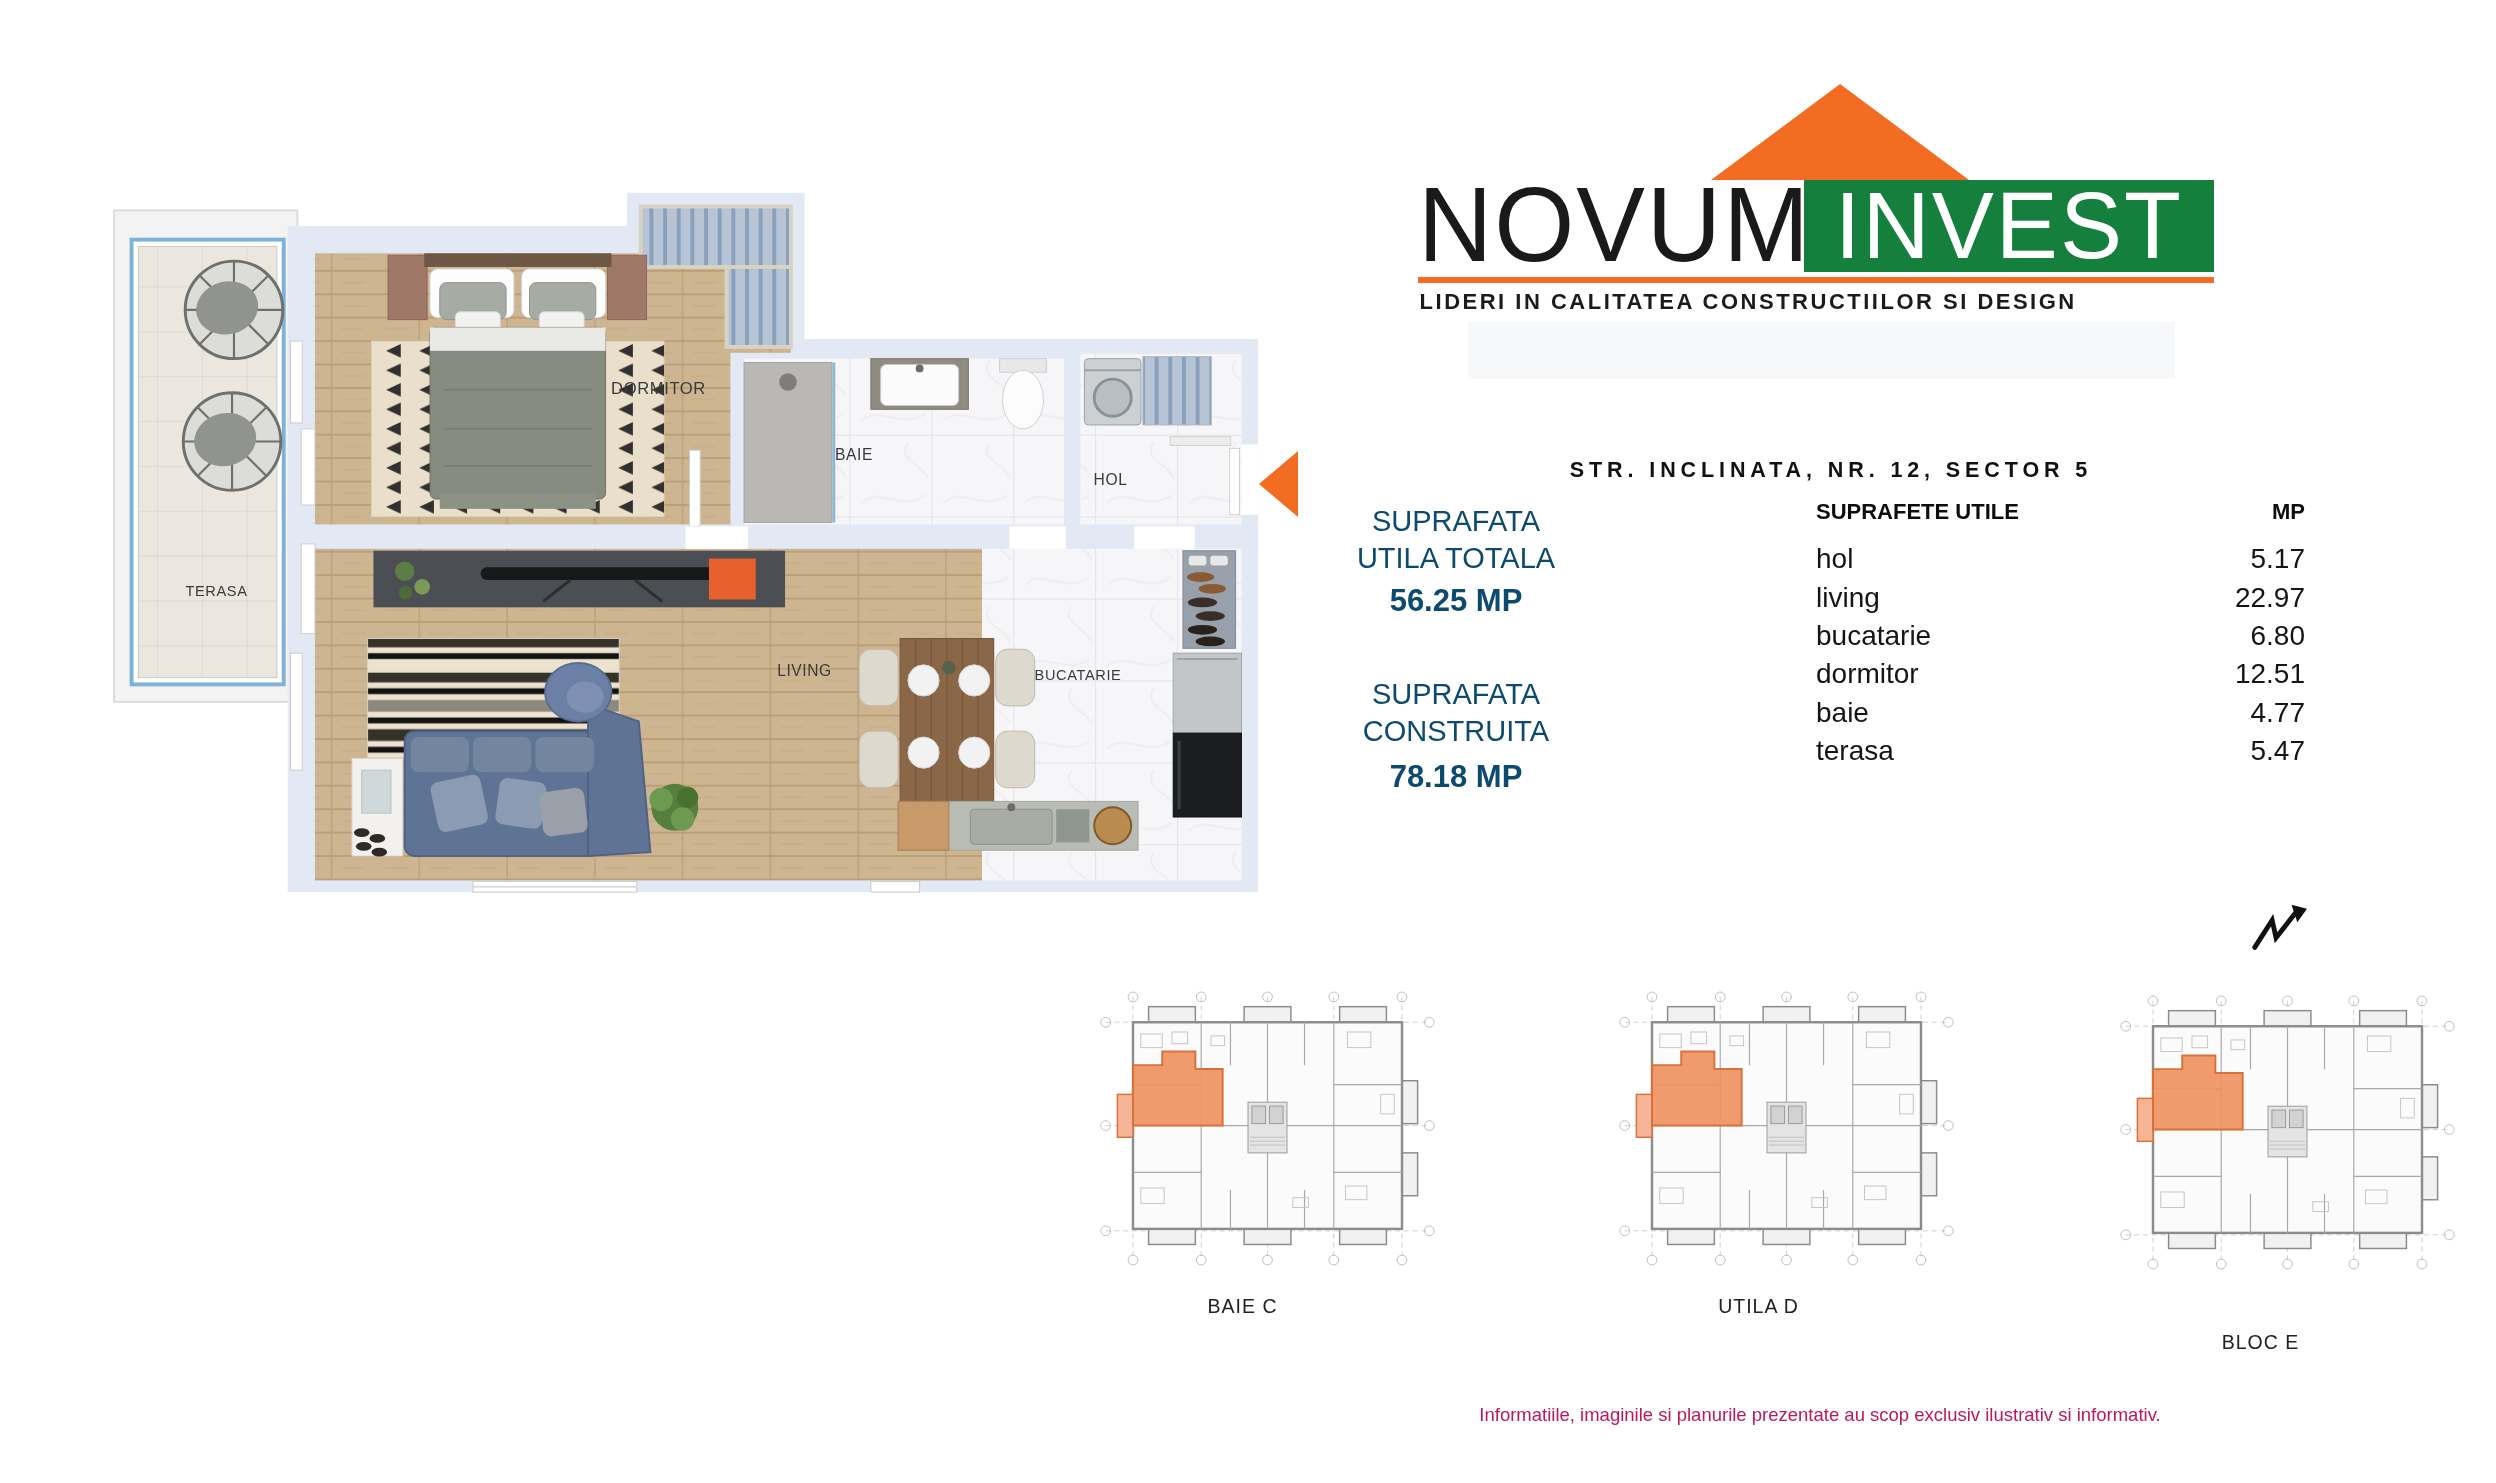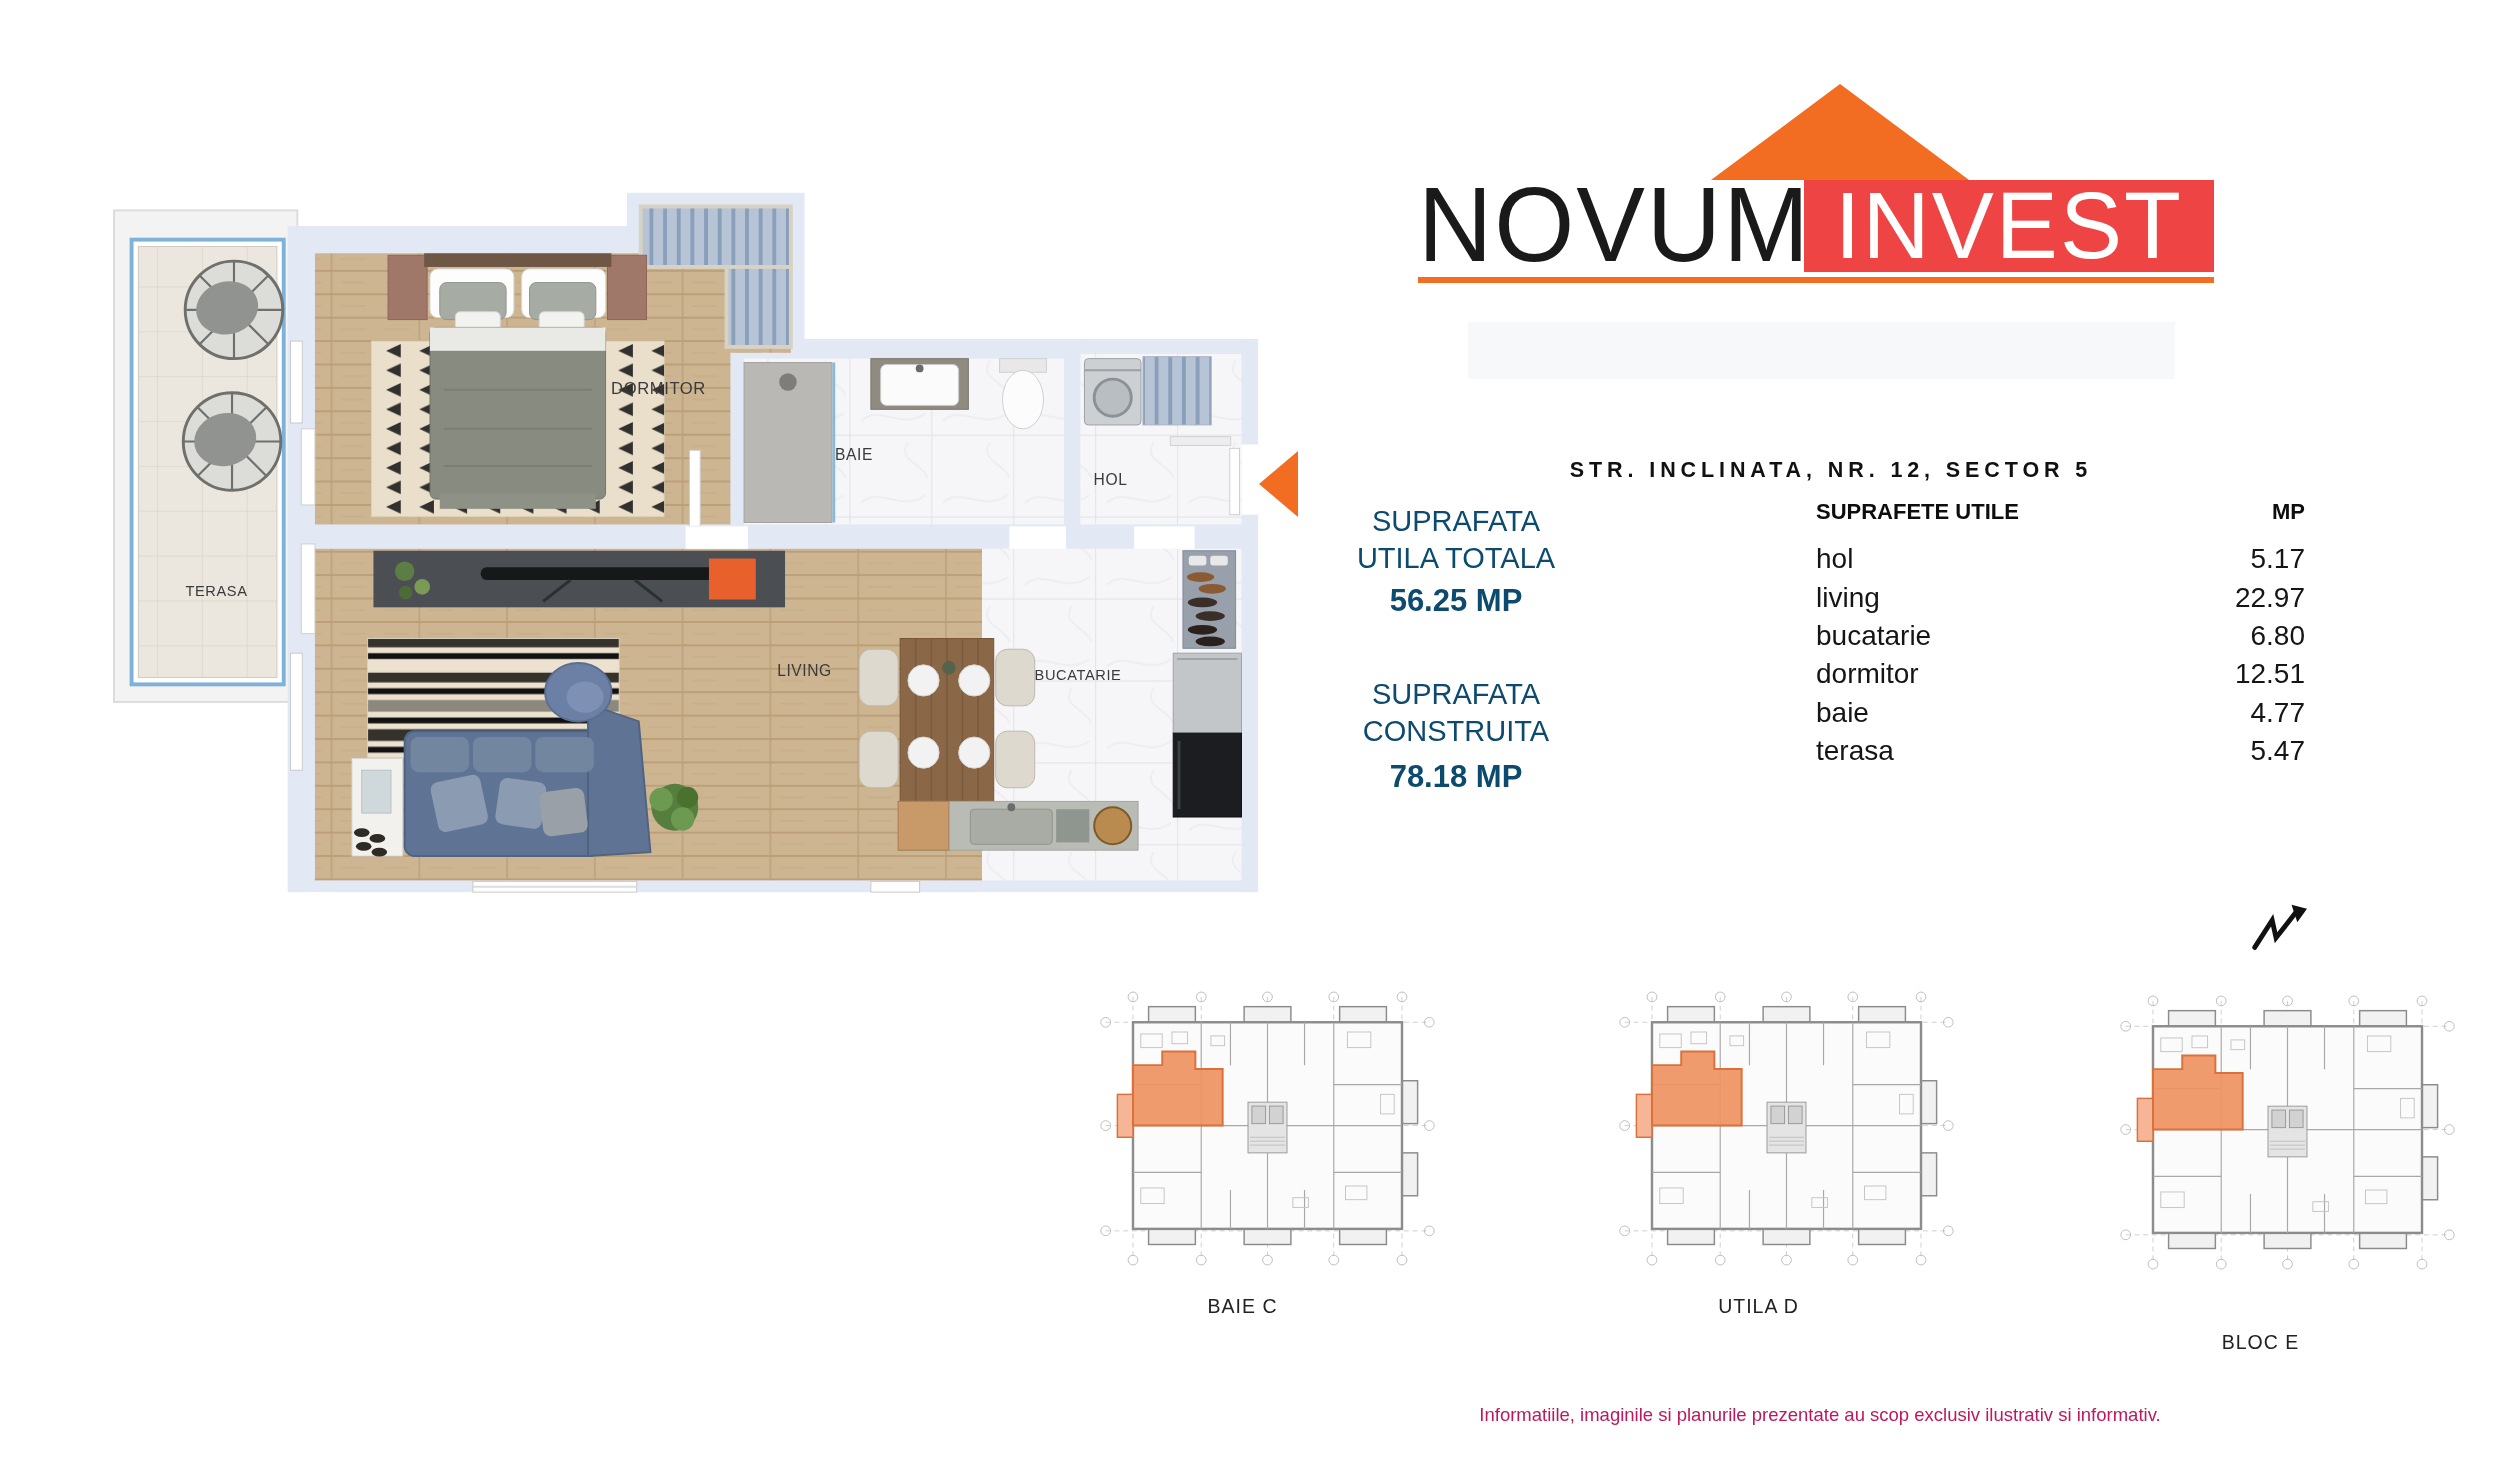--- a/index.html
+++ b/index.html
@@ -4,21 +4,21 @@
 <style>
   html,body{margin:0;padding:0;background:#fff;}
   #canvas{position:relative;width:2497px;height:1483px;background:#ffffff;overflow:hidden;
           font-family:"Liberation Sans", sans-serif;color:#161616;}
   .abs{position:absolute;}
   
   #logo{left:1404px;top:57px;width:819px;height:263px;}
   #logo-roof{left:307px;top:27px;width:0;height:0;
     border-left:129px solid transparent;border-right:129px solid transparent;
     border-bottom:96px solid #F26C21;}
-  #logo-orange-box{left:400px;top:123px;width:410px;height:92px;background:#ef4444;
+  #logo-orange-box{left:400px;top:123px;width:410px;height:92px;background:#15803d;
     display:flex;align-items:center;justify-content:center;}
   #logo-novum{left:13.7px;top:115px;font-size:105px;line-height:105px;font-weight:500;
     letter-spacing:2px;color:#1a1a1a;transform:scaleX(.98);transform-origin:left;}
   #logo-invest{font-size:94px;font-weight:500;letter-spacing:2px;color:#ffffff;
     transform:scaleX(.99);}
   #logo-underline{left:13.7px;top:220px;width:796px;height:5.9px;background:#F26C21;}
   #logo-tagline{left:15.6px;top:232px;width:794px;font-size:22px;font-weight:700;
     letter-spacing:2.5px;color:#1b1b1b;white-space:nowrap;}
   #faint-band{left:1468px;top:322px;width:707px;height:57px;background:#f7f8f9;}
   
@@ -271,20 +271,21 @@
 
   <div class="abs" id="entry-arrow"></div>
 
   <div class="abs" id="logo">
     <div class="abs" id="logo-roof"></div>
     <div class="abs" id="logo-novum">NOVUM</div>
     <div class="abs" id="logo-orange-box">
       <span id="logo-invest">INVEST</span>
     </div>
     <div class="abs" id="logo-underline"></div>
+    <div class="abs" id="logo-tagline">LIDERI IN CALITATEA CONSTRUCTIILOR SI DESIGN</div>
   </div>
   <div class="abs" id="faint-band"></div>
 
   <div class="abs" id="address">STR. INCLINATA, NR. 12, SECTOR 5</div>
 
   <div class="abs stat stat-label" style="top:505px;">SUPRAFATA</div>
   <div class="abs stat stat-label" style="top:542px;">UTILA TOTALA</div>
   <div class="abs stat stat-value" style="top:583px;">56.25 MP</div>
   <div class="abs stat stat-label" style="top:678px;">SUPRAFATA</div>
   <div class="abs stat stat-label" style="top:715px;">CONSTRUITA</div>

